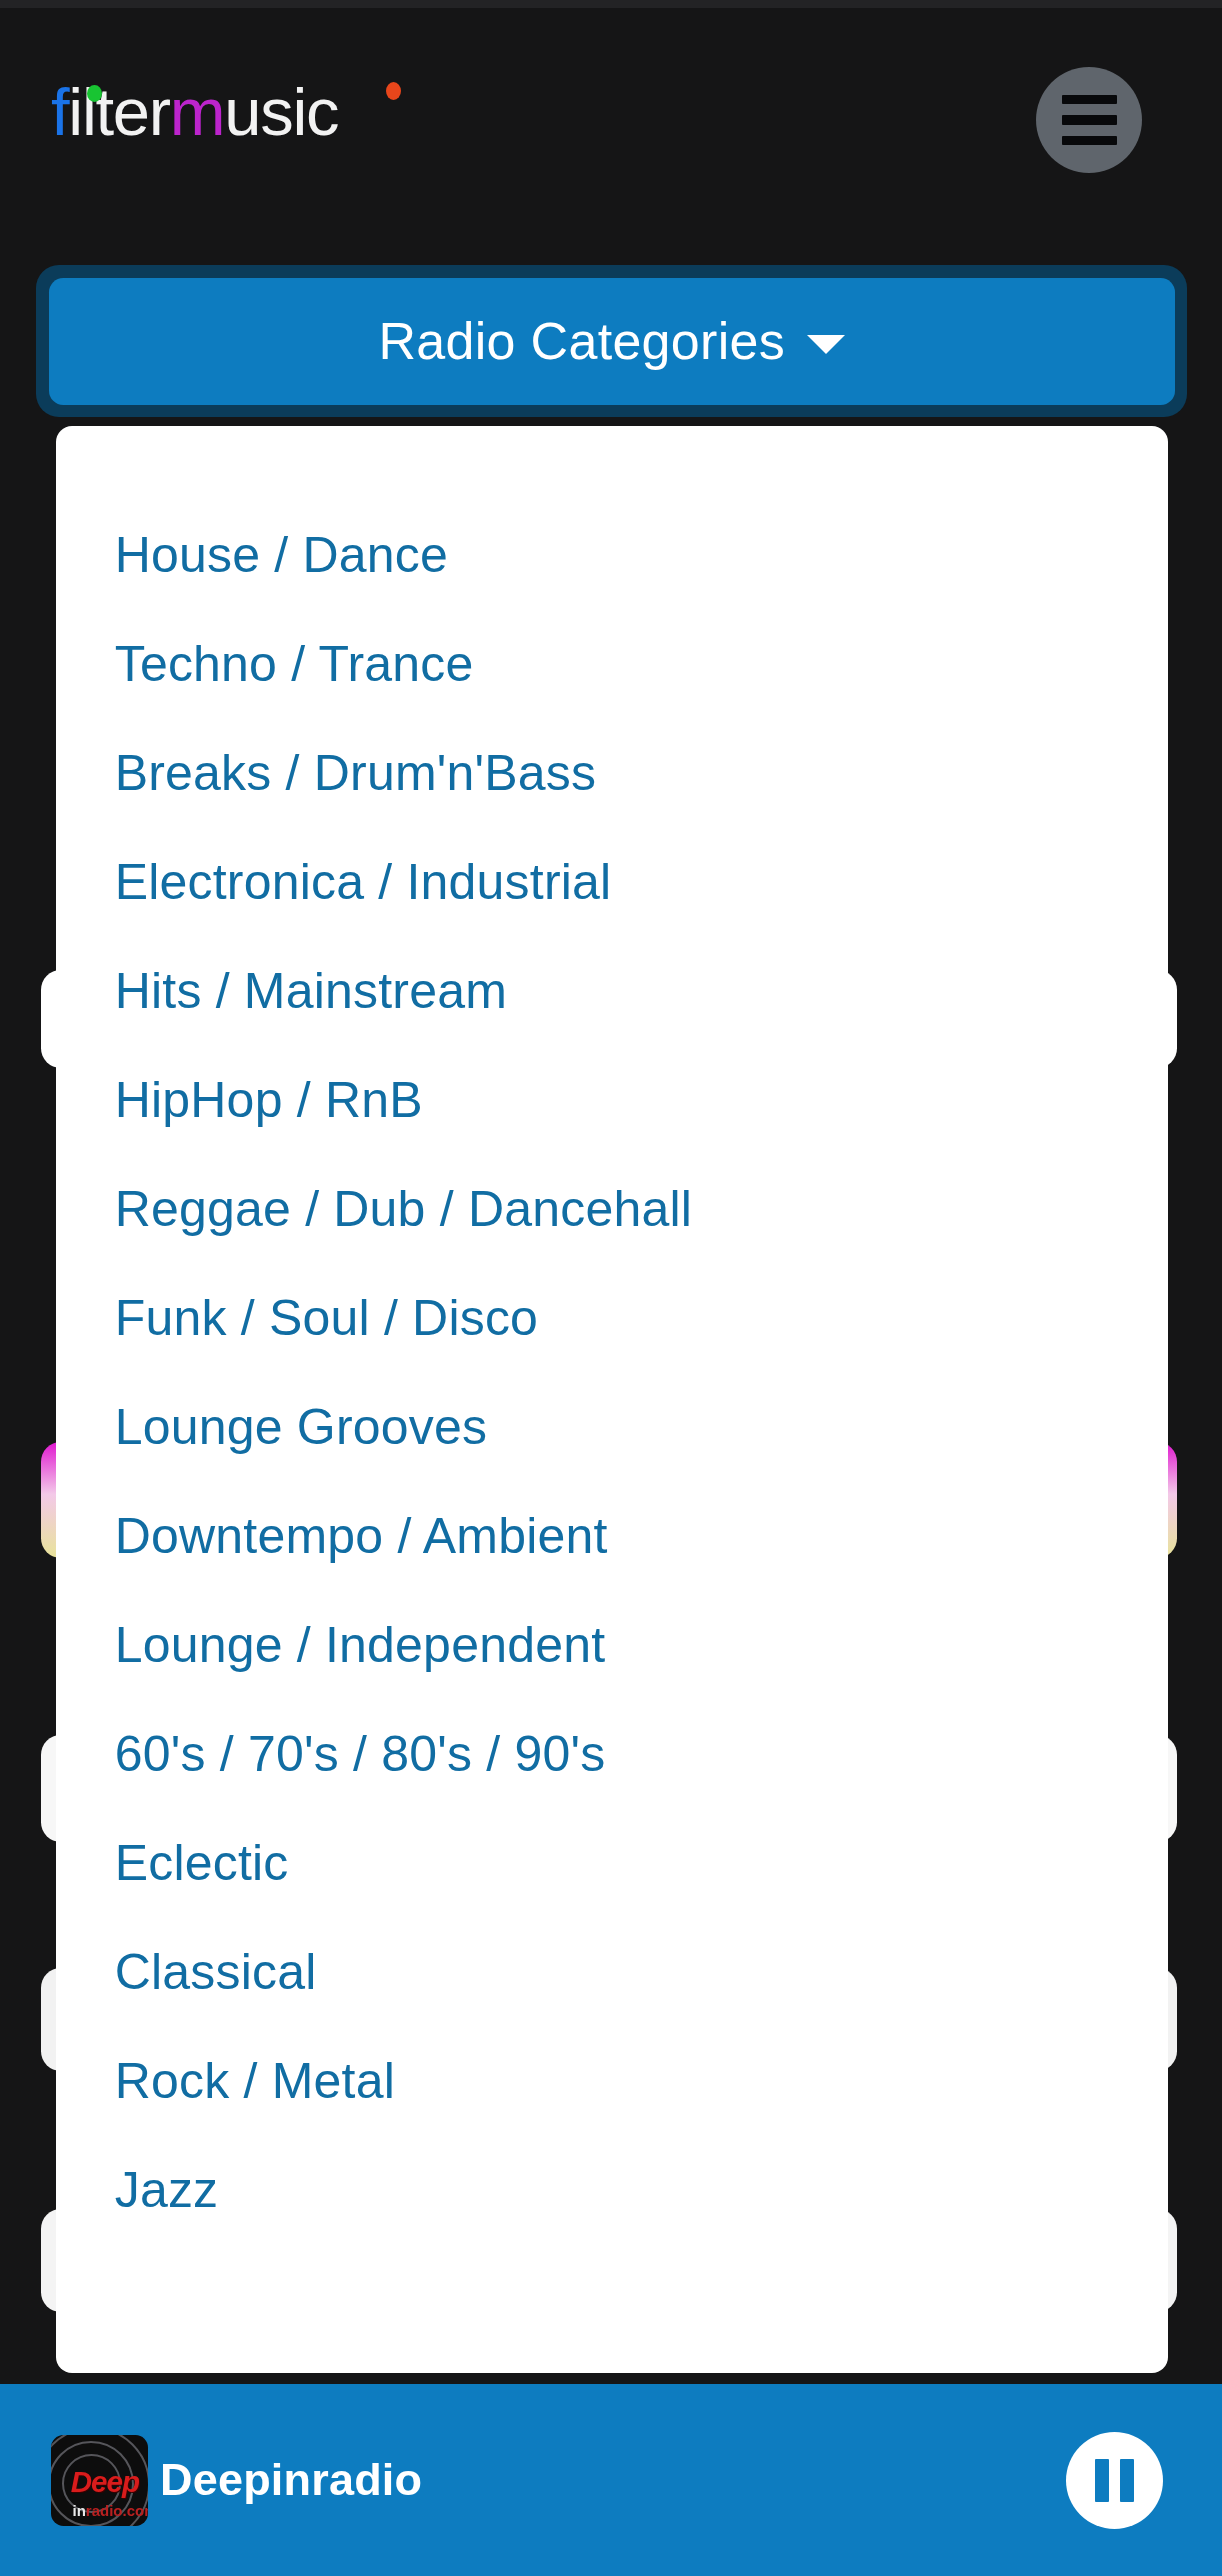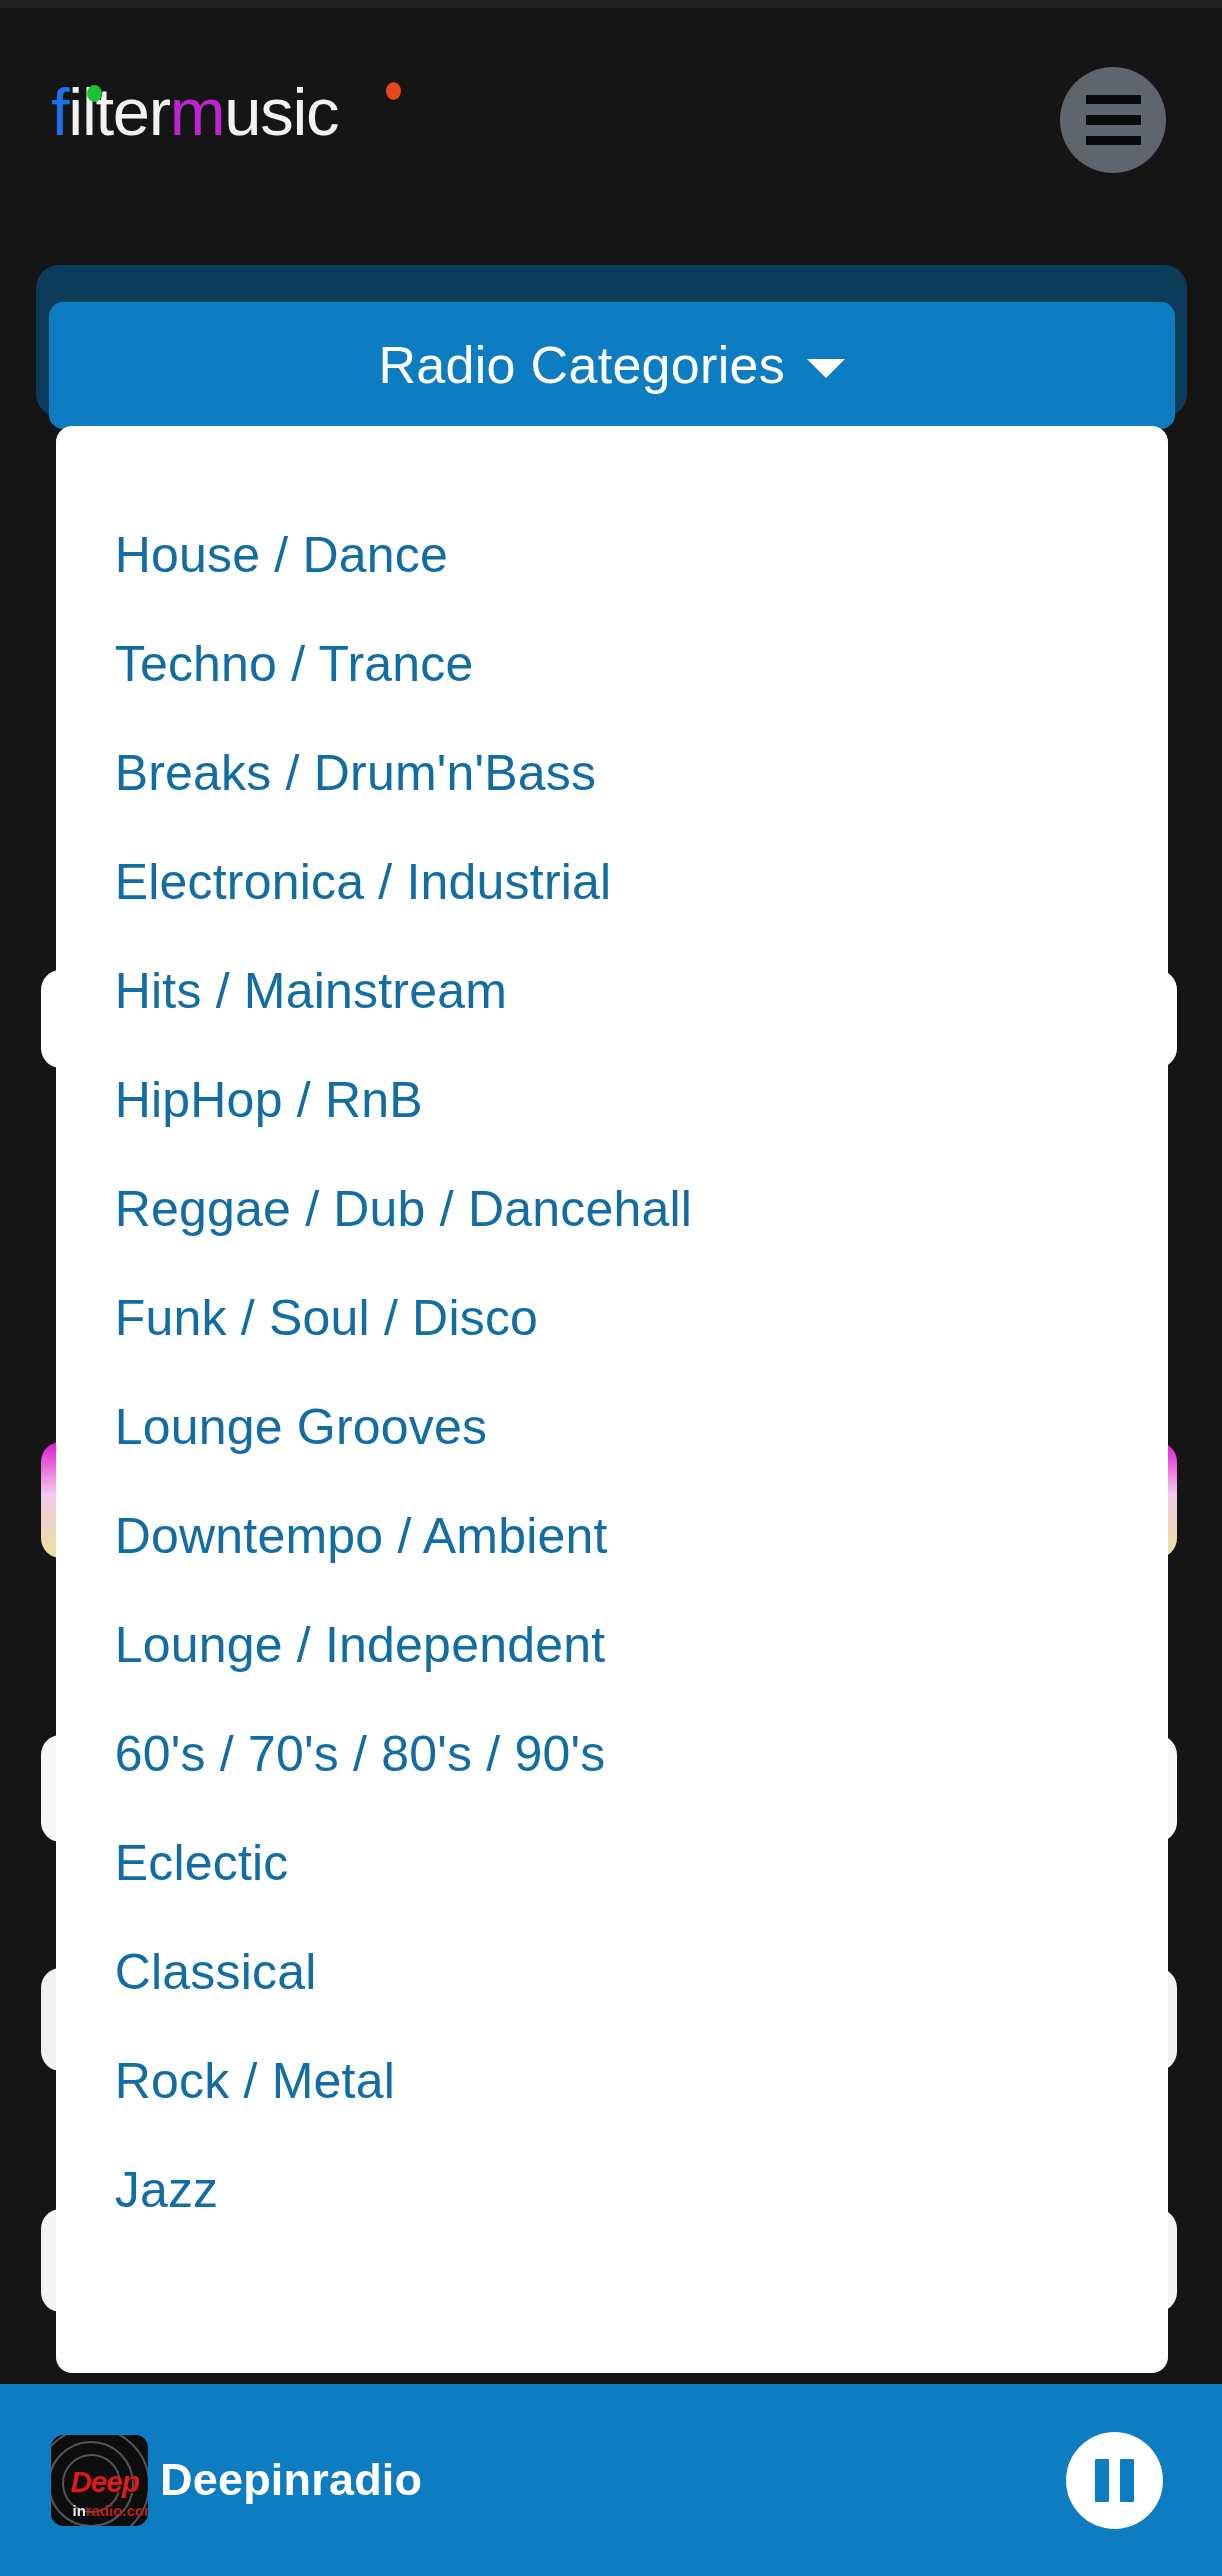--- a/index.html
+++ b/index.html
@@ -29,21 +29,20 @@
     background: #232325;
   }
 
   
   .header {
     position: absolute;
     top: 8px; left: 0;
     width: 1189px;
     height: 228px;
     background: #151516;
-    padding-left: 24px;
   }
 
   .logo {
     position: absolute;
     left: 51px;
     top: 70px;
     font-size: 67px;
     letter-spacing: -1.3px;
     line-height: 1;
     white-space: nowrap;
@@ -134,21 +133,20 @@
   }
   .dd-button-inner {
     width: 100%;
     height: 100%;
     border-radius: 14.3px;
     background: #0d7cc0;
     display: flex;
     align-items: center;
     justify-content: center;
     gap: 21.5px;
-    margin-top: 24px;
   }
   .dd-label {
     color: #ffffff;
     font-size: 52px;
     font-weight: 400;
     letter-spacing: 0.3px;
     line-height: 1;
   }
   .dd-caret {
     width: 0; height: 0;

